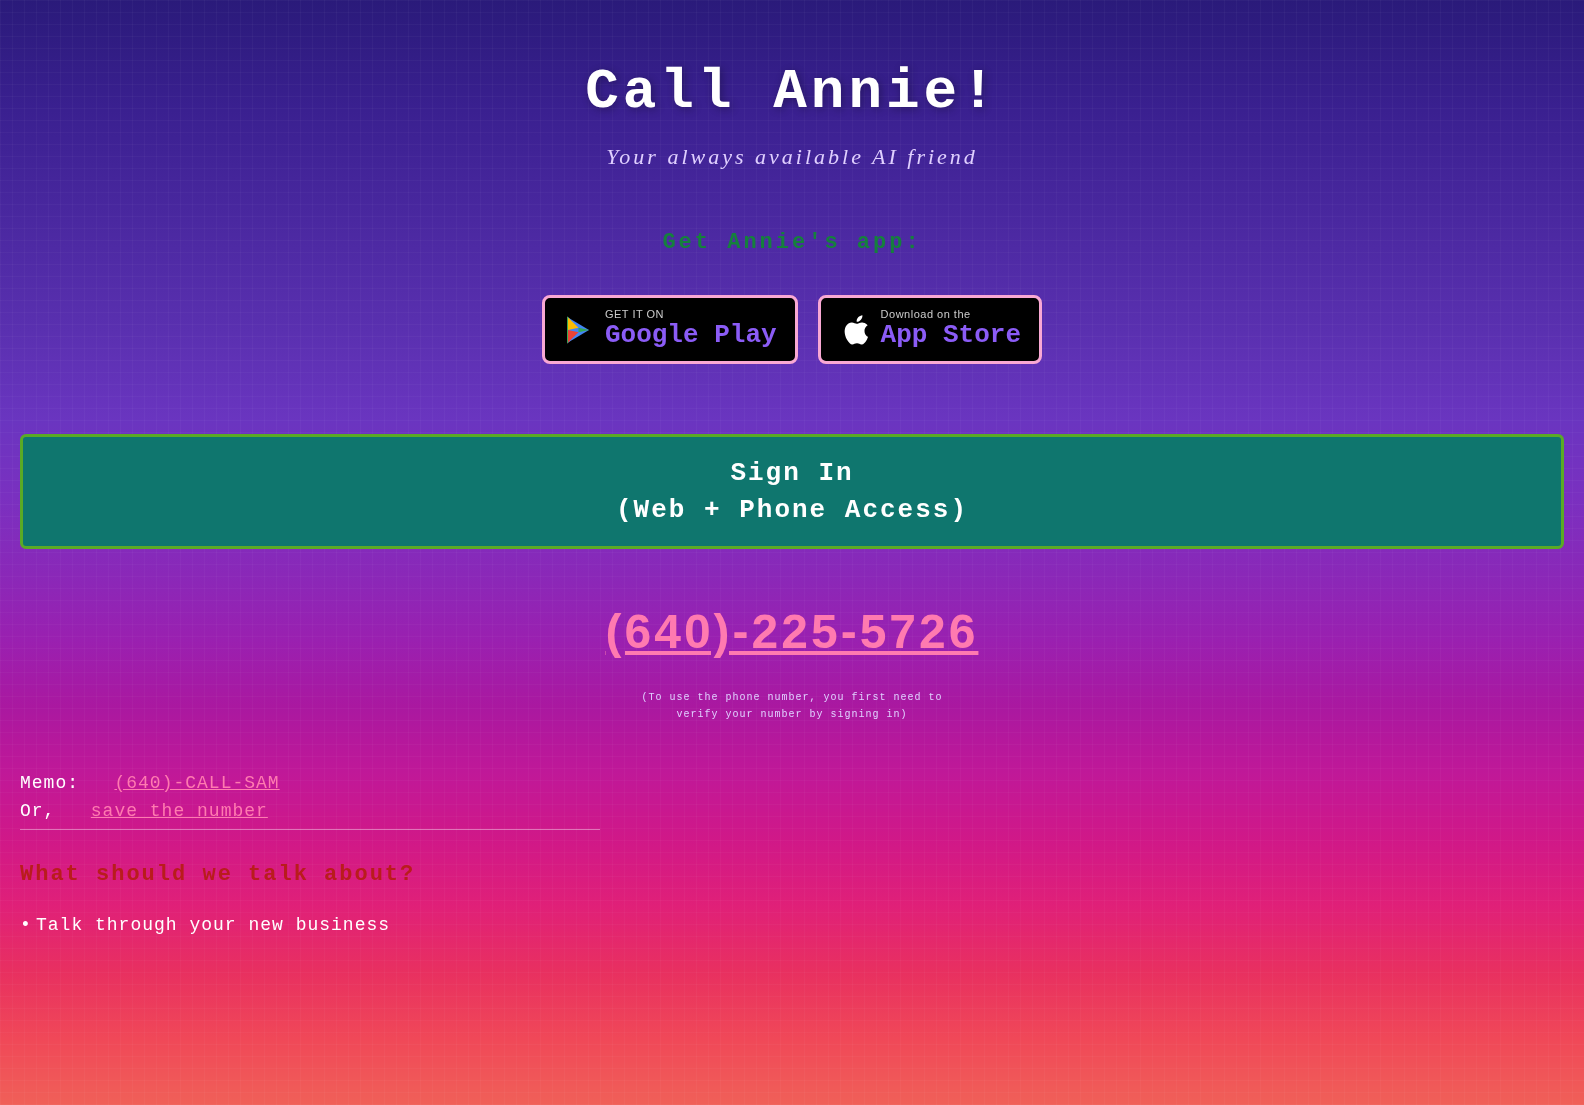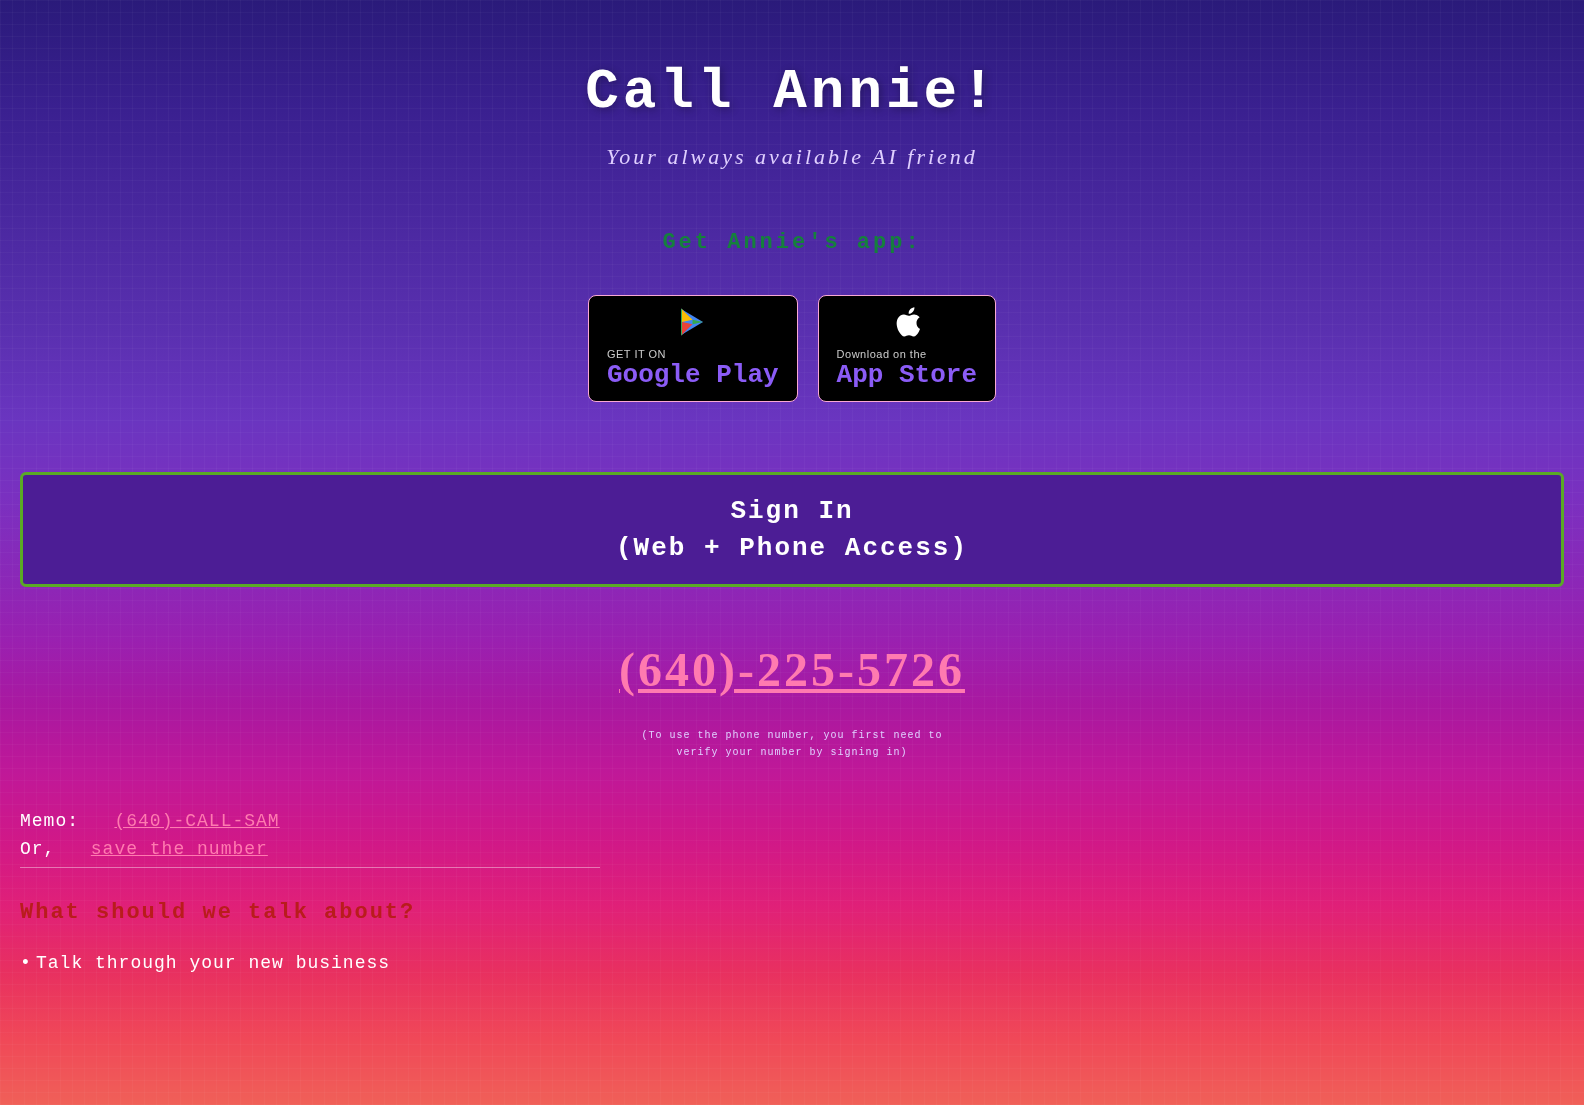--- a/index.html
+++ b/index.html
@@ -91,27 +91,26 @@
       justify-content: center;
       margin-bottom: 70px;
     }
 
     .store-btn {
       display: flex;
       align-items: center;
       gap: 10px;
       background: #000000;
       color: #ffffff;
-      border: 1px solid #f9a8d4;
+      border: 3px solid #f9a8d4;
       border-radius: 8px;
       padding: 10px 18px;
       cursor: pointer;
       text-decoration: none;
       min-width: 175px;
-      flex-direction: column;
     }
 
     .store-btn-icon {
       flex-shrink: 0;
       width: 32px;
       height: 32px;
     }
 
     .store-btn-text {
       display: flex;
@@ -127,38 +126,38 @@
 
     .store-btn-bottom {
       font-size: 26px;
       font-weight: bold;
       color: #8b5cf6;
       font-family: Liberation Mono, monospace;
       line-height: 1.2;
     }
 
     .sign-in-btn {
-      background: #4c1d95;
+      background: #0f766e;
       color: #ffffff;
       border: 3px solid #5aaa25;
       border-radius: 6px;
       padding: 18px 60px;
       font-family: 'Courier New', Courier, monospace;
       font-size: 26px;
       font-weight: bold;
       letter-spacing: 2px;
       cursor: pointer;
       text-align: center;
       margin-bottom: 55px;
       line-height: 1.4;
       min-width: 380px;
     }
 
     .phone-number {
-      font-family: Liberation Serif, serif;
+      font-family: Liberation Sans, sans-serif;
       font-size: 48px;
       font-weight: bold;
       color: #ff7ab0;
       letter-spacing: 3px;
       text-align: center;
       margin-bottom: 30px;
       text-decoration: underline;
       cursor: pointer;
     }
 

